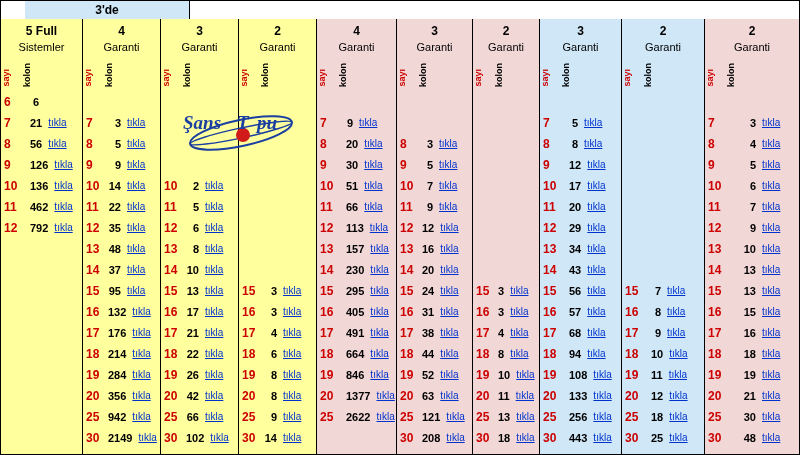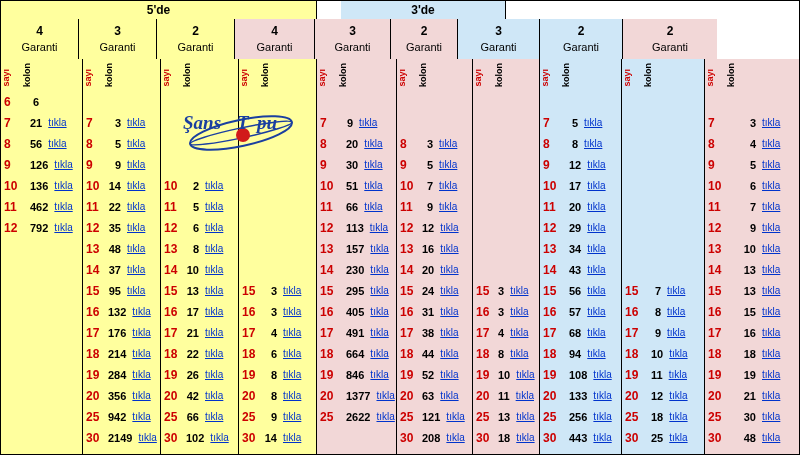--- a/index.html
+++ b/index.html
@@ -97,29 +97,30 @@
     pointer-events:none;
   }
   #logo svg{display:block;}
 </style>
 </head>
 <body>
 
 <div id="sheet">
 
   <div class="grouprow">
-    <div class="g" style="width: 316px; flex: 0 0 316px; background: rgb(255, 255, 158);">
-        <span>5'de</span>
-      </div>
     <div class="g" style="width: 165px; flex: 0 0 165px; background: rgb(207, 231, 247); margin-left: 24px;">
         <span>3'de</span>
       </div>
   </div>
 
   <div class="titlerow">
+      <div class="t" style="width: 82px; flex: 0 0 82px; background: rgb(255, 255, 158);">
+        <div class="l1">5 Full</div>
+        <div class="l2">Sistemler</div>
+      </div>
       <div class="t" style="width: 78px; flex: 0 0 78px; background: rgb(255, 255, 158);">
         <div class="l1">4</div>
         <div class="l2">Garanti</div>
       </div>
       <div class="t" style="width: 78px; flex: 0 0 78px; background: rgb(255, 255, 158);">
         <div class="l1">3</div>
         <div class="l2">Garanti</div>
       </div>
       <div class="t" style="width: 78px; flex: 0 0 78px; background: rgb(255, 255, 158);">
         <div class="l1">2</div>

